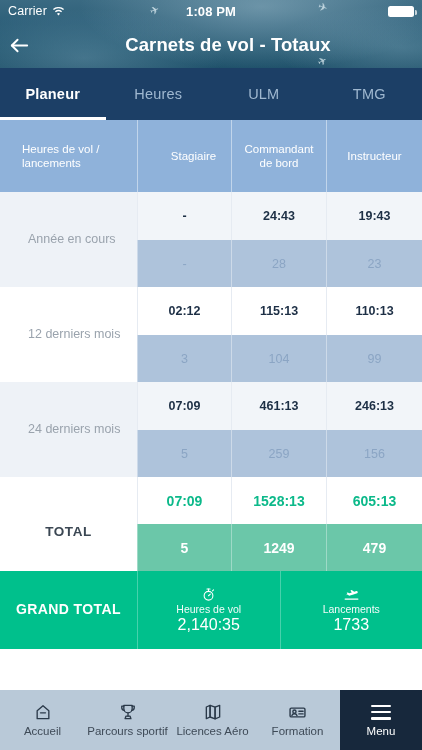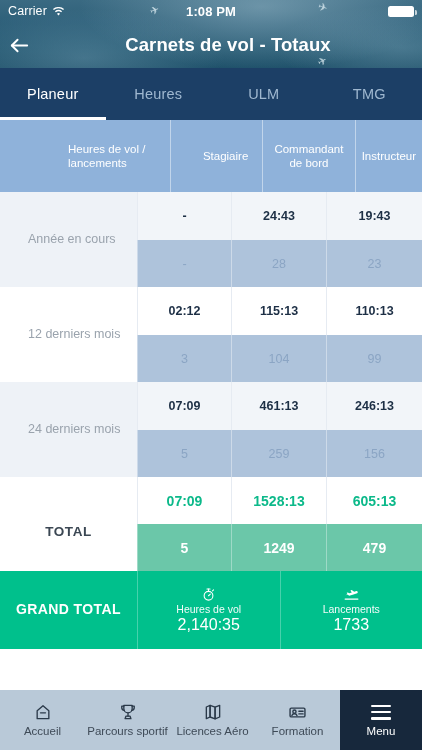--- a/index.html
+++ b/index.html
@@ -78,42 +78,42 @@
     flex: 0 0 auto;
   }
   .tab {
     flex: 1;
     display: flex; align-items: center; justify-content: center;
     position: relative;
     color: #9fb8d0;
     font-size: 14.5px;
     letter-spacing: .2px;
   }
-  .tab.active { color: #ffffff; font-weight: 400; }
+  .tab.active { color: #ffffff; font-weight: 700; }
   .tab.active:after {
     content: "";
     position: absolute; left: 0; right: 0; bottom: 0;
     height: 3px; background: #ffffff;
   }
 
   
   .table { flex: 0 0 auto; }
   .thead {
     display: flex;
     background: #8fb2da;
     height: 72px;
   }
   .th {
     display: flex; align-items: center;
     color: #ffffff;
     font-size: 11.5px;
     line-height: 1.25;
     padding: 0 6px;
   }
-  .th.c0 { width: 137px; padding-left: 32px; justify-content: flex-start; margin-left: 36px; }
+  .th.c0 { width: 137px; padding-left: 22px; justify-content: flex-start; }
   .th.c1 { width: 94px; justify-content: center; text-align: right; border-left: 1px solid rgba(255,255,255,.45); padding-left: 24px; }
   .th.c2 { width: 95px; justify-content: center; text-align: center; border-left: 1px solid rgba(255,255,255,.45); }
   .th.c3 { flex: 1; justify-content: center; text-align: center; border-left: 1px solid rgba(255,255,255,.45); }
 
   .trow { display: flex; }
   .rowlabel {
     width: 137px;
     display: flex; align-items: center;
     padding: 0 10px 0 28px;
     color: #9aa3ad;

